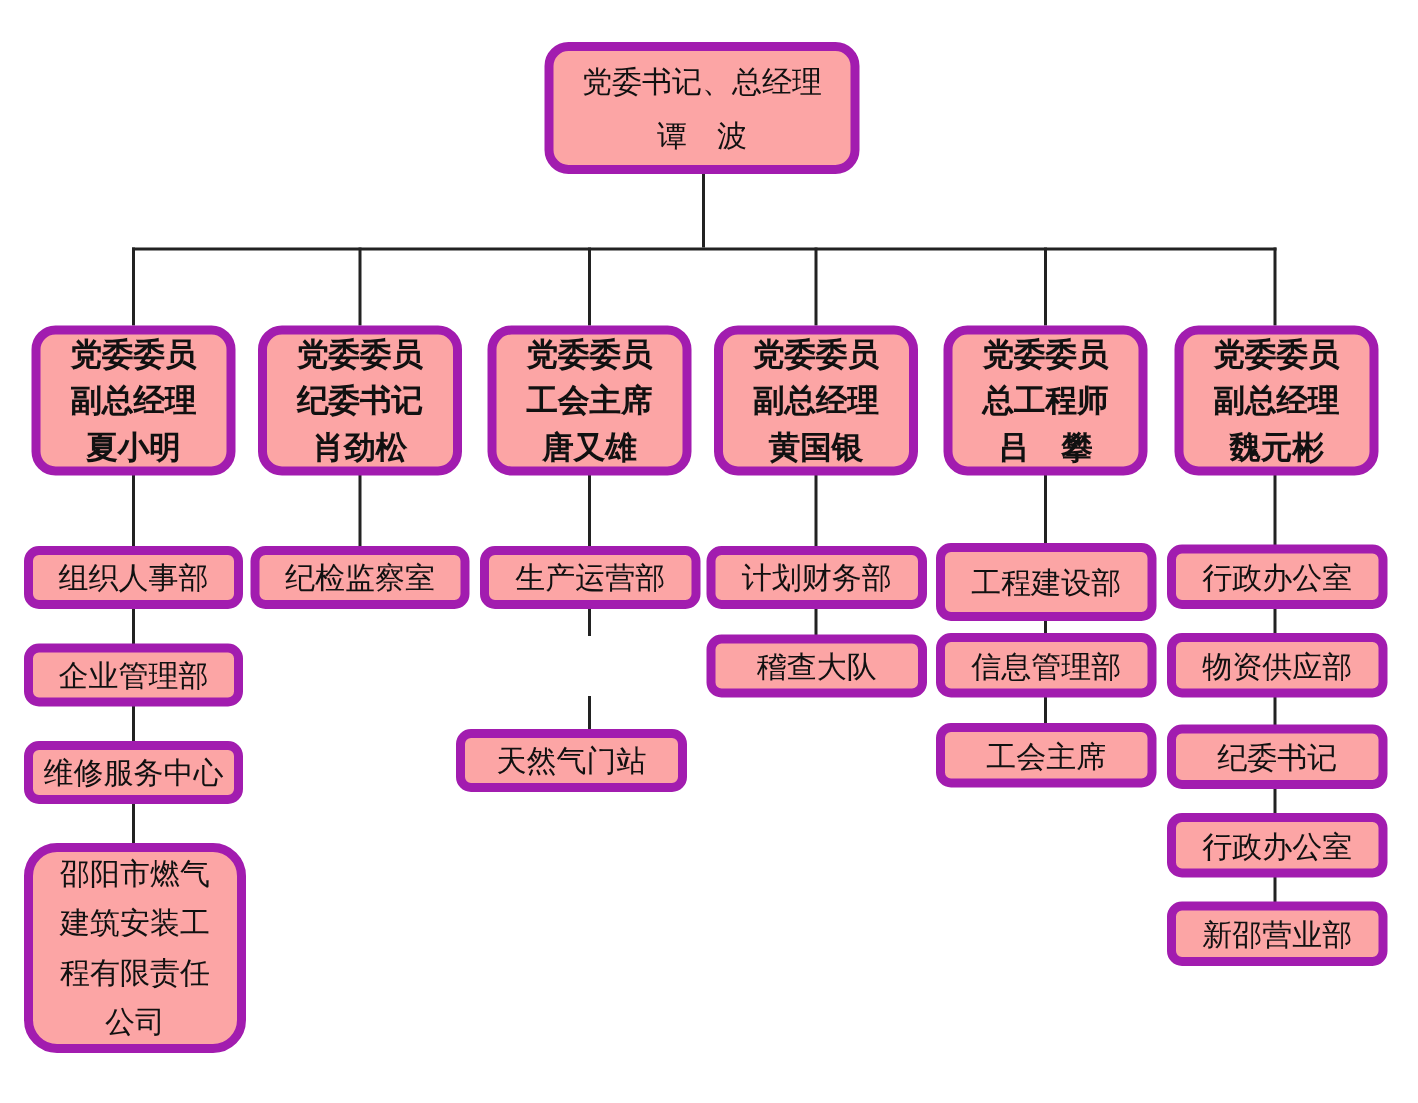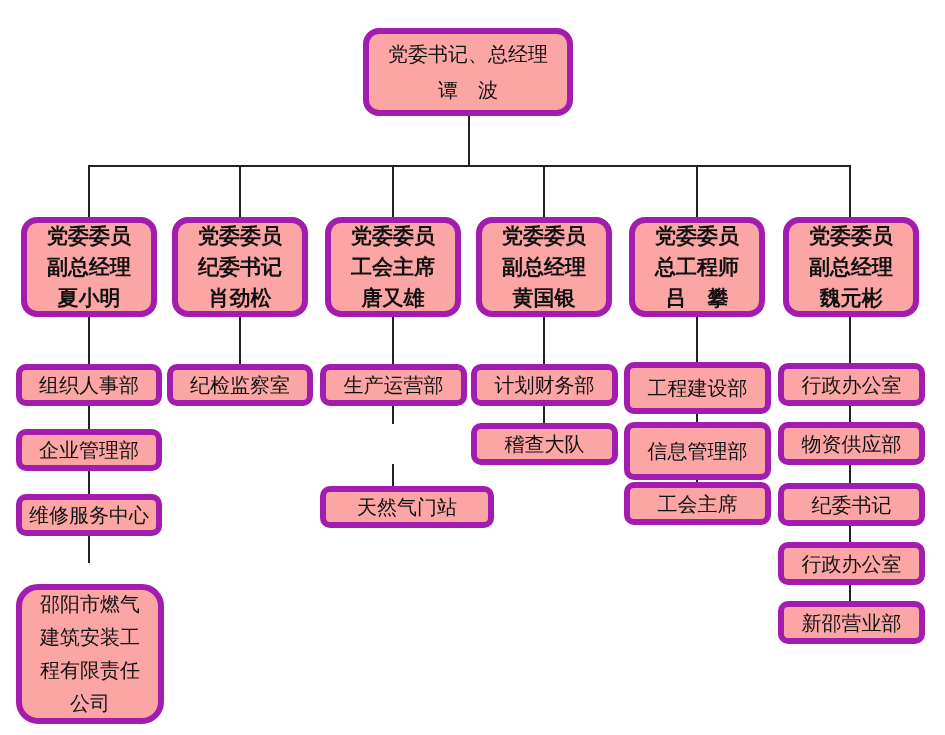--- a/index.html
+++ b/index.html
@@ -19,21 +19,21 @@
     background: #fca5a5;
     display: flex;
     align-items: center;
     justify-content: center;
     text-align: center;
     white-space: pre-line;
   }
   .root   { border-radius: 16px; font-size: 20px; line-height: 36px; }
   .leader { border-radius: 16px; font-size: 21px; line-height: 31px; font-weight: bold; }
   .dept   { border-radius: 10px; font-size: 20px; line-height: 24px; }
-  .dept.tall { border-radius: 22px; line-height: 33px; margin-top: 22px; }
+  .dept.tall { border-radius: 22px; line-height: 33px; }
   .vline, .hline { position: absolute; background: #222222; }
   .vline { width: 2px; }
   .hline { height: 2px; }
 </style>
 </head>
 <body>
 
 <div class="canvas">
 
   <div class="vline" style="left:468px;top:116px;height:49px"></div>
@@ -97,27 +97,27 @@
   <div class="node dept" style="left:16px;top:429px;width:146px;height:42px">企业管理部</div>
   <div class="node dept" style="left:16px;top:494px;width:146px;height:42px">维修服务中心</div>
   <div class="node dept tall" style="left:16px;top:562px;width:148px;height:140px">邵阳市燃气
 建筑安装工
 程有限责任
 公司</div>
 
   <div class="node dept" style="left:320px;top:364px;width:147px;height:42px">生产运营部</div>
 
   <div class="node dept" style="left:167px;top:364px;width:146px;height:42px">纪检监察室</div>
-  <div class="node dept" style="left:320px;top:486px;width:174px;height:42px">天然气门站</div>
+  <div class="node dept" style="left:304px;top:486px;width:154px;height:42px">天然气门站</div>
 
   <div class="node dept" style="left:471px;top:364px;width:147px;height:42px">计划财务部</div>
   <div class="node dept" style="left:471px;top:423px;width:147px;height:42px">稽查大队</div>
 
   <div class="node dept" style="left:624px;top:362px;width:147px;height:52px">工程建设部</div>
-  <div class="node dept" style="left:624px;top:422px;width:147px;height:58px">信息管理部</div>
+  <div class="node dept" style="left:624px;top:422px;width:147px;height:43px">信息管理部</div>
   <div class="node dept" style="left:624px;top:482px;width:147px;height:43px">工会主席</div>
 
   <div class="node dept" style="left:778px;top:422px;width:147px;height:43px">物资供应部</div>
   <div class="node dept" style="left:778px;top:363px;width:147px;height:43px">行政办公室</div>
   <div class="node dept" style="left:778px;top:483px;width:147px;height:43px">纪委书记</div>
   <div class="node dept" style="left:778px;top:542px;width:147px;height:43px">行政办公室</div>
   <div class="node dept" style="left:778px;top:601px;width:147px;height:43px">新邵营业部</div>
 
 </div>
 

